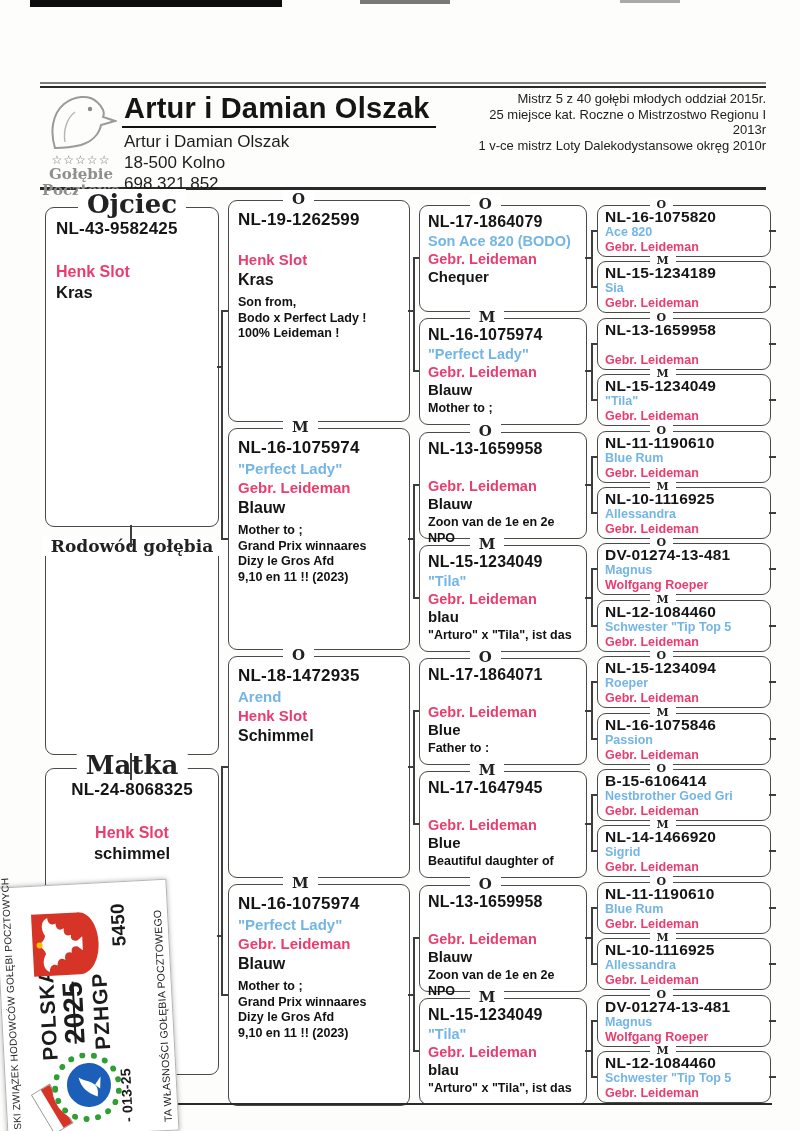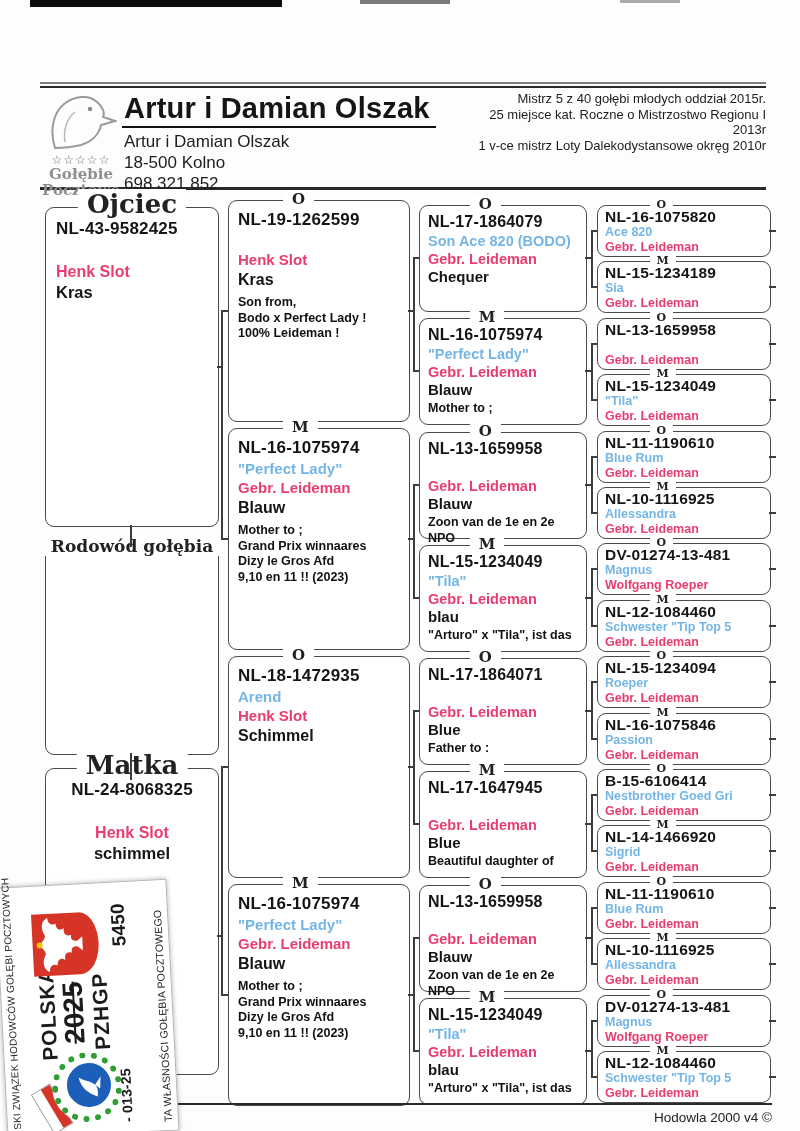--- a/index.html
+++ b/index.html
@@ -409,23 +409,20 @@
         <span class="tag">M</span>
   <div class="pad">
     <div class="ring">NL-12-1084460</div>
     <div class="name">Schwester "Tip Top 5</div>
     <div class="breeder">Gebr. Leideman</div>
   </div>
       </div>
     </div>
 
   <div class="abs rule" style="left:40px;top:1103px;width:732px;height:1.5px;"></div>
-  <div class="abs" style="left:560px;top:1108px;width:212px;text-align:right;">
-    <span id="footer-text">Hodowla 2000 v4 ©</span>
-  </div>
 
   <div id="card-wrap" class="abs">
     <div id="card">
       <div class="ctext" style="left:8px;top:4px;">SKI ZWIĄZEK HODOWCÓW GOŁĘBI POCZTOWYCH</div>
       <div class="ctext" style="left:8px;bottom:4px;font-size:10.5px;">TA WŁASNOŚCI GOŁĘBIA POCZTOWEGO</div>
       <div id="flag">
           <div class="w"></div>
           <div class="r"></div>
         </div>
       <div id="wreath">

